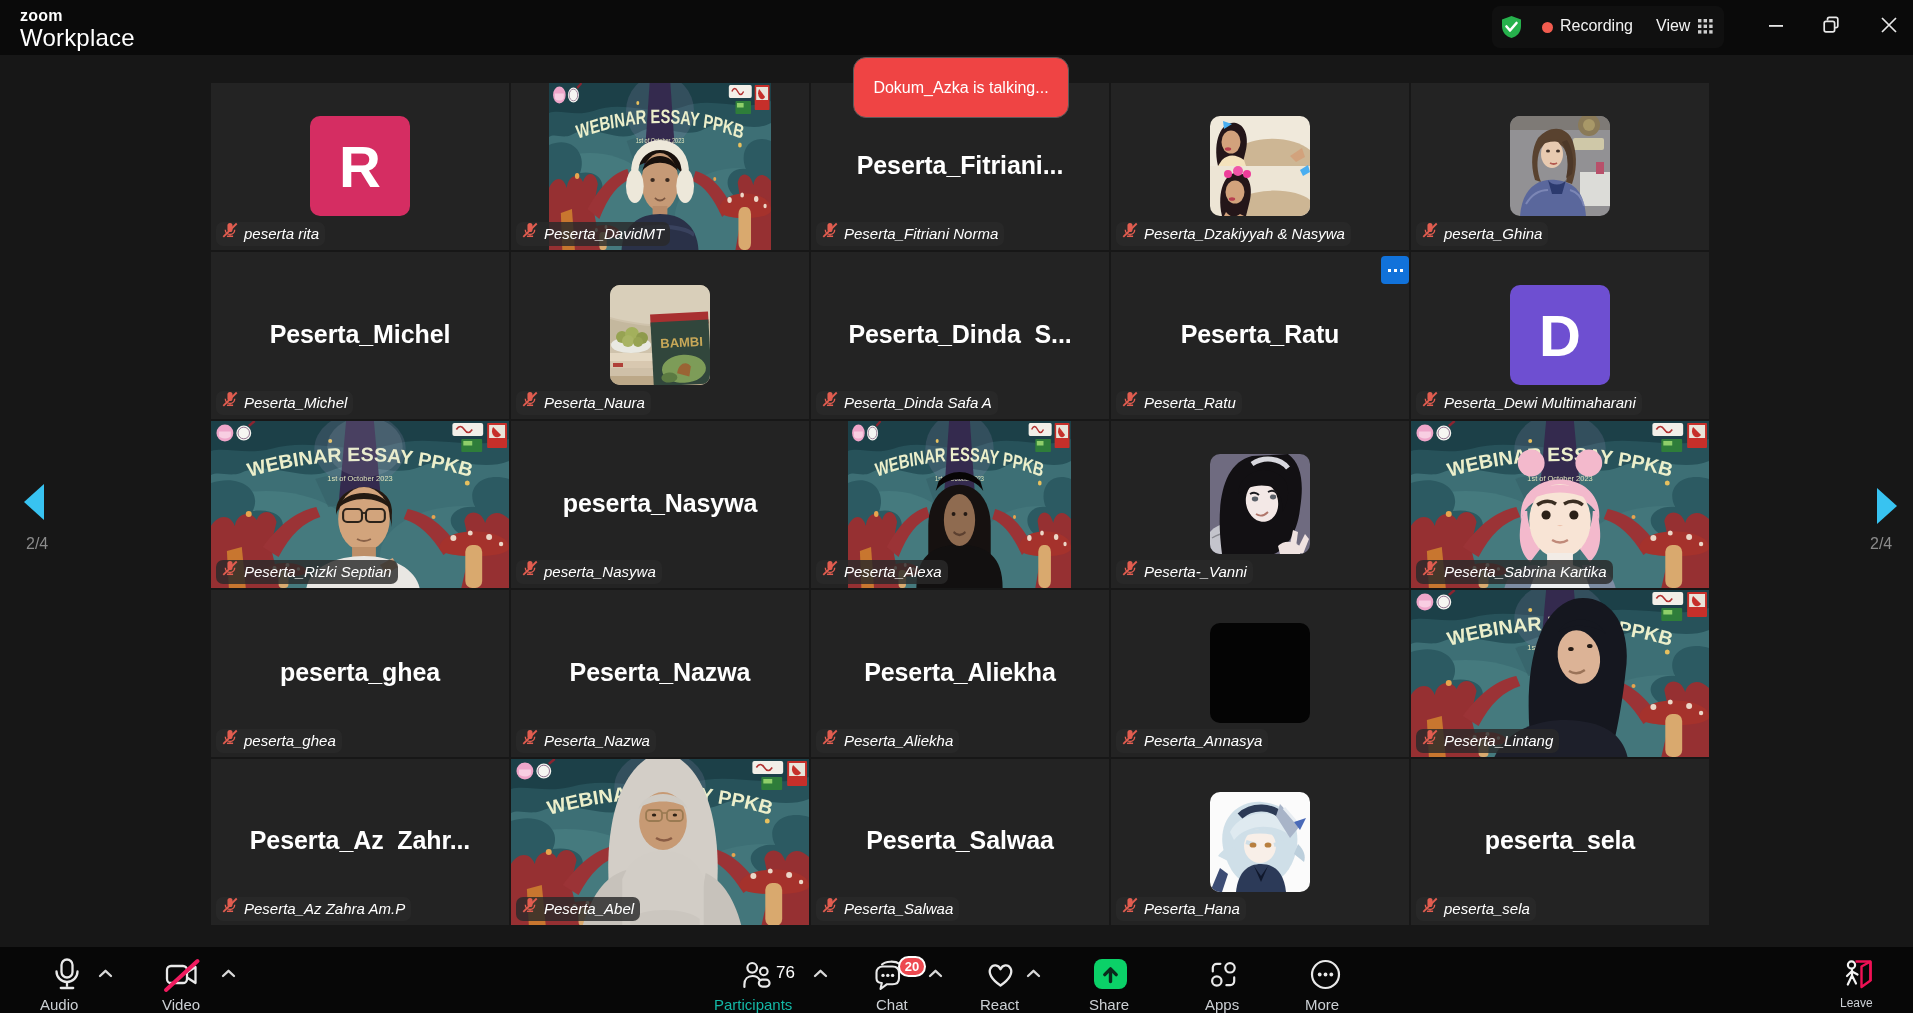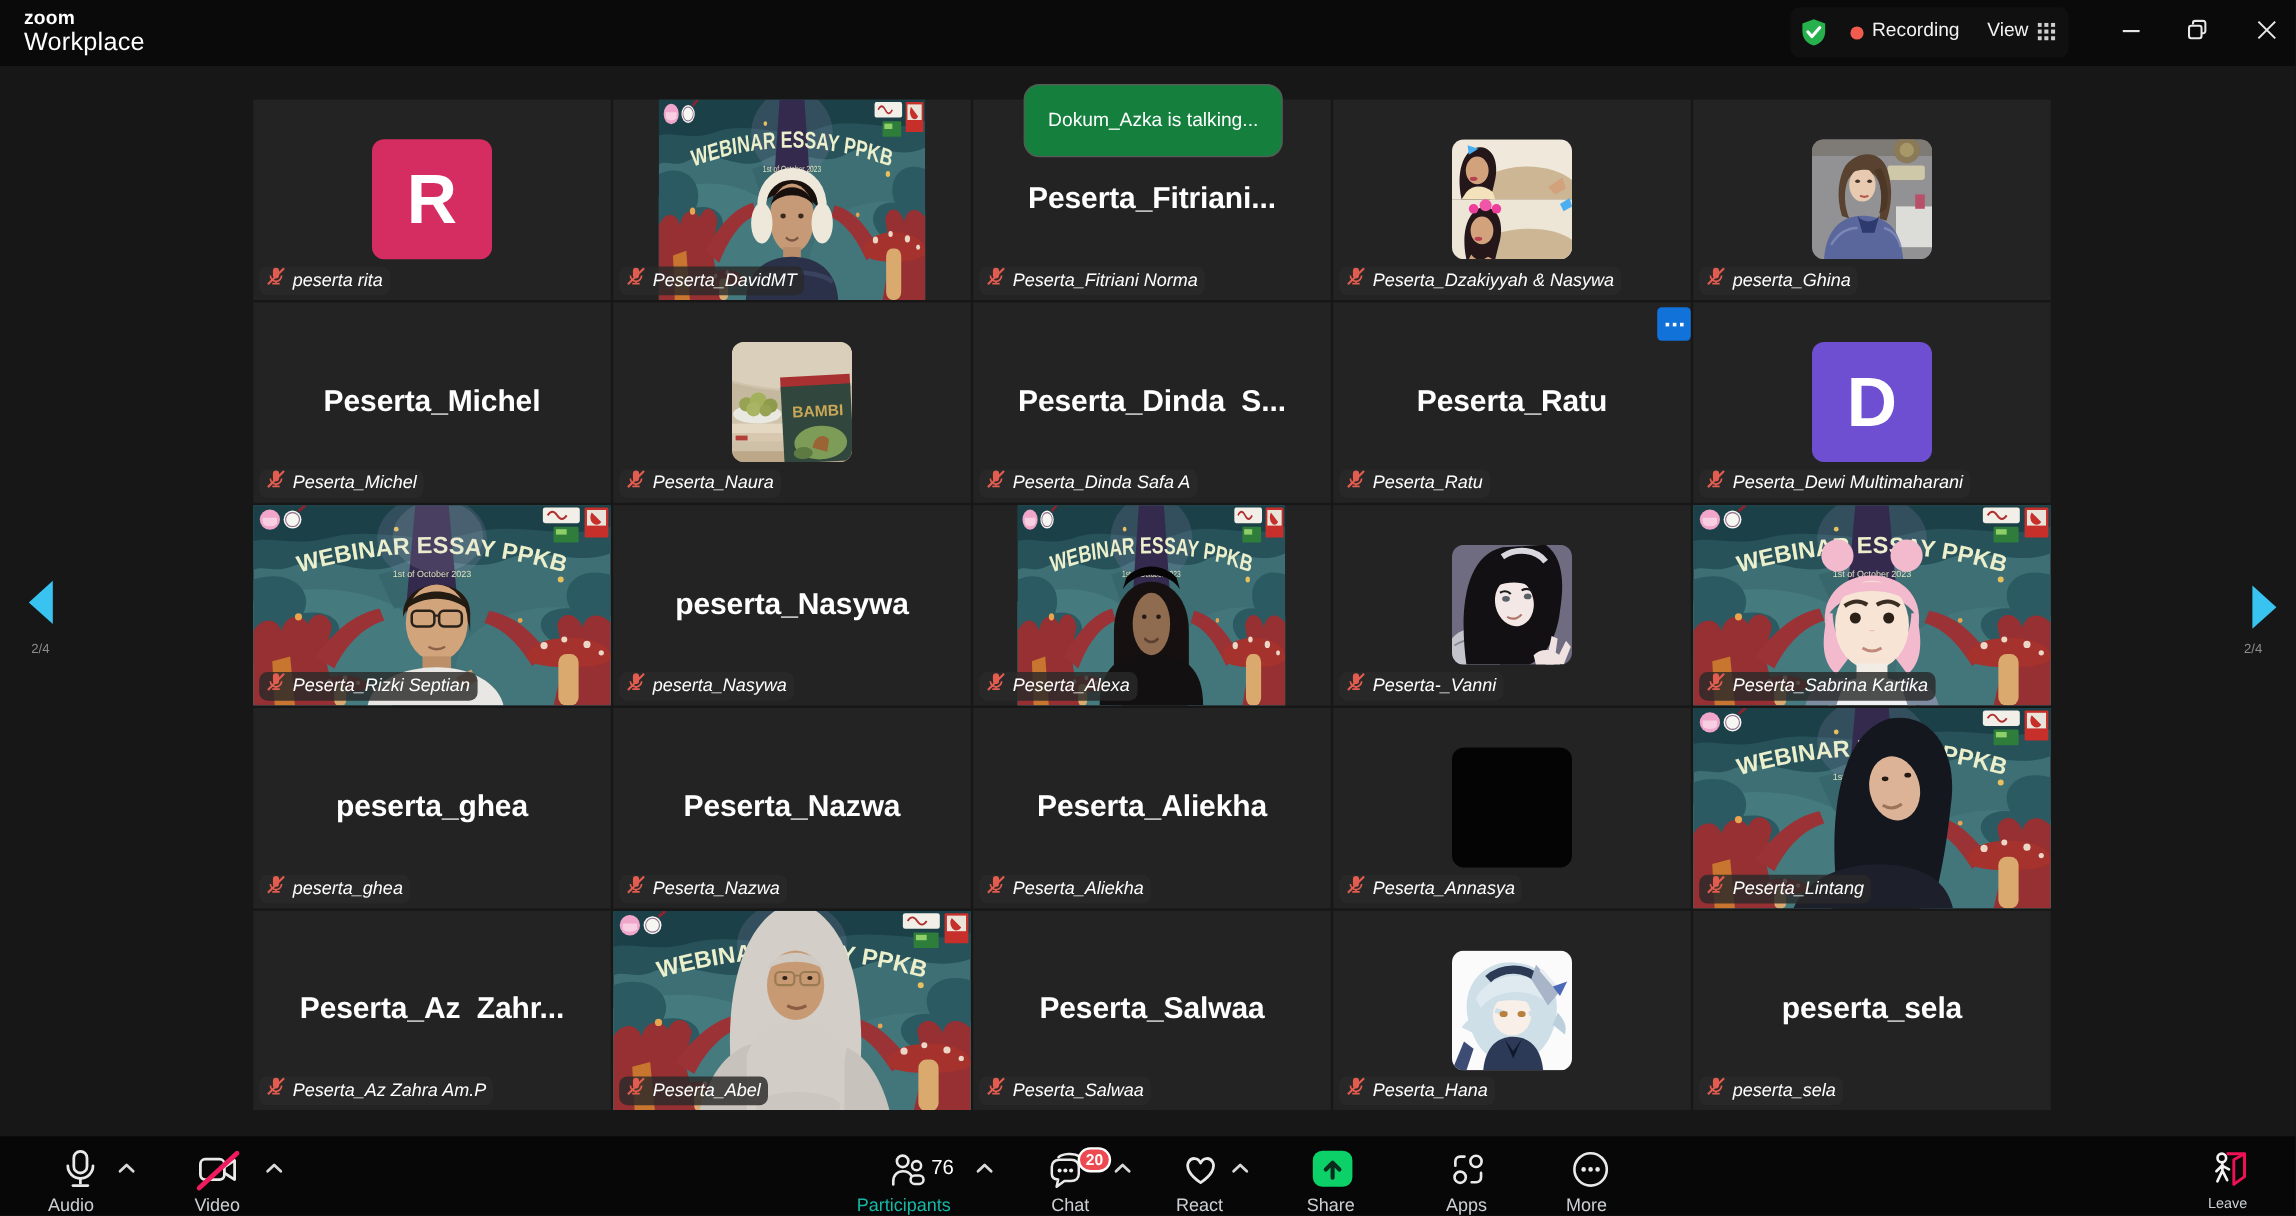--- a/index.html
+++ b/index.html
@@ -1,37 +1,37 @@
 <!DOCTYPE html>
 <html><head>
 <meta charset="utf-8">
 <style>
 * { margin:0; padding:0; box-sizing:border-box; }
 html,body { width:1913px; height:1013px; overflow:hidden; background:#161616; font-family:"Liberation Sans",sans-serif; }
 #app { position:relative; width:1913px; height:1013px; }
 .topbar { position:absolute; left:0; top:0; width:1913px; height:55px; background:#0a0a0a; }
 .logo { position:absolute; left:20px; top:7px; color:#fff; }
 .logo .z { font-size:16px; font-weight:700; letter-spacing:0.2px; }
-.logo .wp { font-size:21px; font-weight:500; margin-top:-1px; letter-spacing:0.2px; }
+.logo .wp { font-size:24px; font-weight:500; margin-top:-1px; letter-spacing:0.2px; }
 .tr-group { position:absolute; left:1492px; top:6px; width:232px; height:42px; background:rgba(255,255,255,0.028); border-radius:8px; }
 .rec-dot { position:absolute; left:1542px; top:22px; width:11px; height:11px; border-radius:50%; background:#f25c4f; }
 .rec-txt { position:absolute; left:1560px; top:17px; color:#f2f2f2; font-size:16px; }
 .view-txt { position:absolute; left:1656px; top:17px; color:#f2f2f2; font-size:16px; }
 .stage { position:absolute; left:0; top:55px; width:1913px; height:892px; background:#171717; }
 .tile { position:absolute; width:298px; height:167px; background:#232323; border-radius:0px; overflow:hidden; }
 .bigname { position:absolute; left:0; right:0; top:50%; transform:translateY(-54%); text-align:center; color:#fff; font-size:25px; font-weight:700; letter-spacing:-0.1px; }
 .nlabel { position:absolute; left:5px; bottom:4px; height:24px; background:rgba(42,42,42,0.82); border-radius:7px; display:flex; align-items:flex-start; padding:0 6px 0 6px;font-style:italic; }
 .nlabel svg { width:16px; height:16px; margin-right:6px; flex:none; }
 .nlabel span { color:#fff; font-size:15px; white-space:nowrap; line-height:24px; }
 .avatar { position:absolute; left:99px; top:33px; width:100px; height:100px; border-radius:10px; overflow:hidden; display:flex; align-items:center; justify-content:center; }
 .avatar.letter { font-size:58px; font-weight:700; color:#fff; font-family:"Liberation Sans",sans-serif; }
 .vid { position:absolute; top:0; height:167px; overflow:hidden; }
 .toolbar { position:absolute; left:0; top:947px; width:1913px; height:66px; background:#070707; }
-.tooltip { position:absolute; left:853px; top:57px; width:216px; height:61px; background:#15803d; border:1.5px solid #5a5a5a; border-radius:13px; color:#fff; font-size:16px; display:flex; align-items:center; justify-content:center;margin-top:13px; }
-.pgnum { position:absolute; color:#8b8b8b; font-size:11px; }
+.tooltip { position:absolute; left:853px; top:57px; width:216px; height:61px; background:#ef4444; border:1.5px solid #5a5a5a; border-radius:13px; color:#fff; font-size:16px; display:flex; align-items:center; justify-content:center; }
+.pgnum { position:absolute; color:#8b8b8b; font-size:16px; }
 .moreblue { position:absolute; left:1381px; top:256px; width:28px; height:28px; background:#1172da; border-radius:4px; color:#fff; display:flex; align-items:center; justify-content:center; }
 .moreblue div { display:flex; gap:3px; }
 .moreblue i { width:3px; height:3px; background:#fff; display:block; }
 </style>
 </head>
 <body>
 <div id="app">
   <div class="stage"></div>
   <svg width="0" height="0" style="position:absolute">
     <defs>

